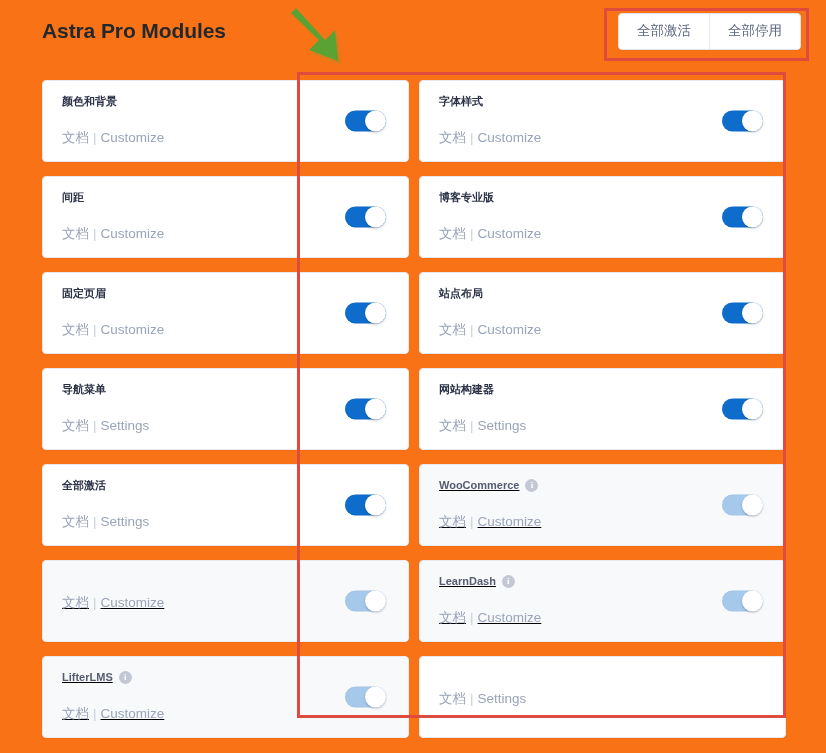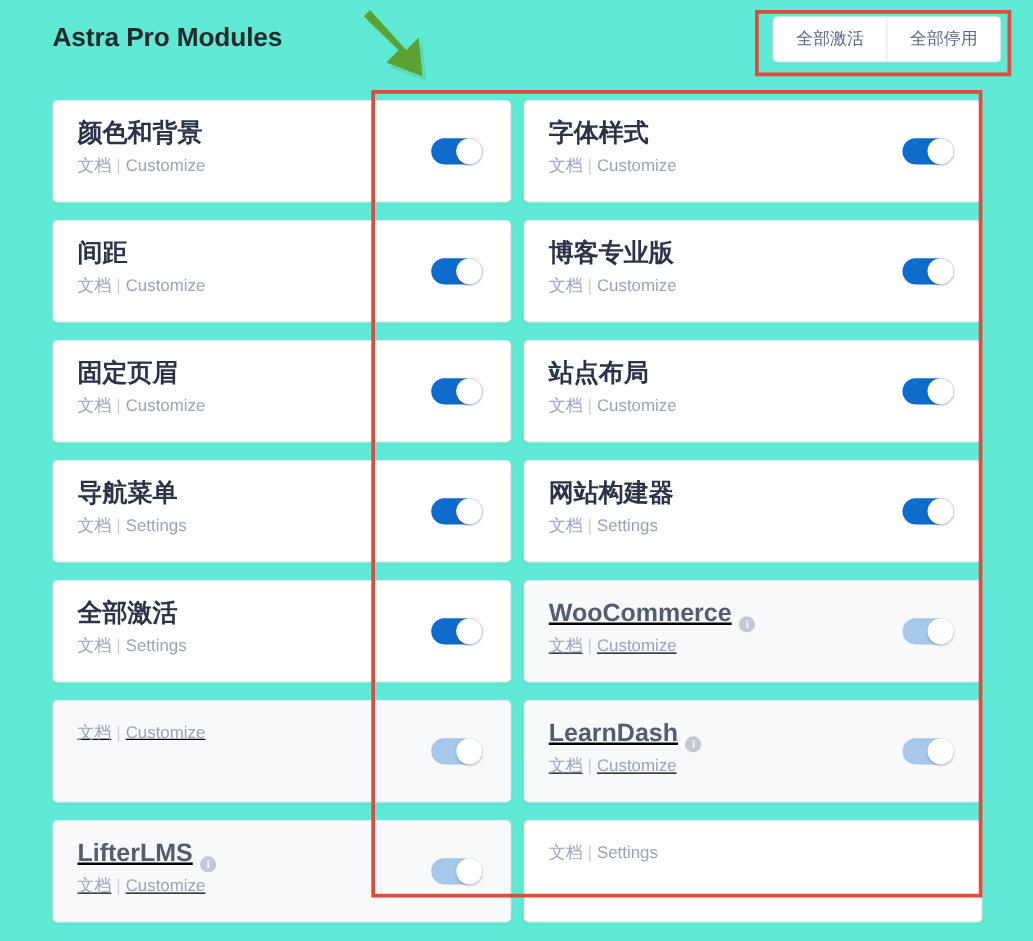--- a/index.html
+++ b/index.html
@@ -10,21 +10,21 @@
   }
   body {
     font-family: "Liberation Sans", "DejaVu Sans", sans-serif;
     -webkit-font-smoothing: antialiased;
   }
   #screen {
     position: relative;
     width: 826px;
     height: 753px;
     overflow: hidden;
-    background: #5eead4;
+    background: #f97316;
   }
 
   
   .header {
     position: absolute;
     left: 0; top: 0;
     width: 826px;
     height: 72px;
   }
   .page-title {
@@ -86,32 +86,32 @@
     border-radius: 4px;
     box-shadow: 0 1px 2px rgba(16,24,40,0.04);
     padding: 13px 16px 0 19px;
   }
   .card.inactive {
     background: #f8f9fb;
     border-color: #e9ebf0;
     text-decoration: underline;
   }
   .card-title {
-    font-size: 20px;
+    font-size: 11px;
     font-weight: bold;
     color: #2c3347;
     line-height: 1.35;
     display: flex;
-    align-items: flex-end;
+    align-items: flex-start;
     gap: 6px;
     white-space: nowrap;
   }
   .card.inactive .card-title { color: #545c6e; }
   .card-sub {
-    margin-top: 3px;
+    margin-top: 20px;
     font-size: 13.5px;
     color: #9aa4b8;
     line-height: 1.4;
     white-space: nowrap;
   }
   .card-sub .sep {
     color: #c7cdda;
     margin: 0 4px;
   }
   .card-sub a {

